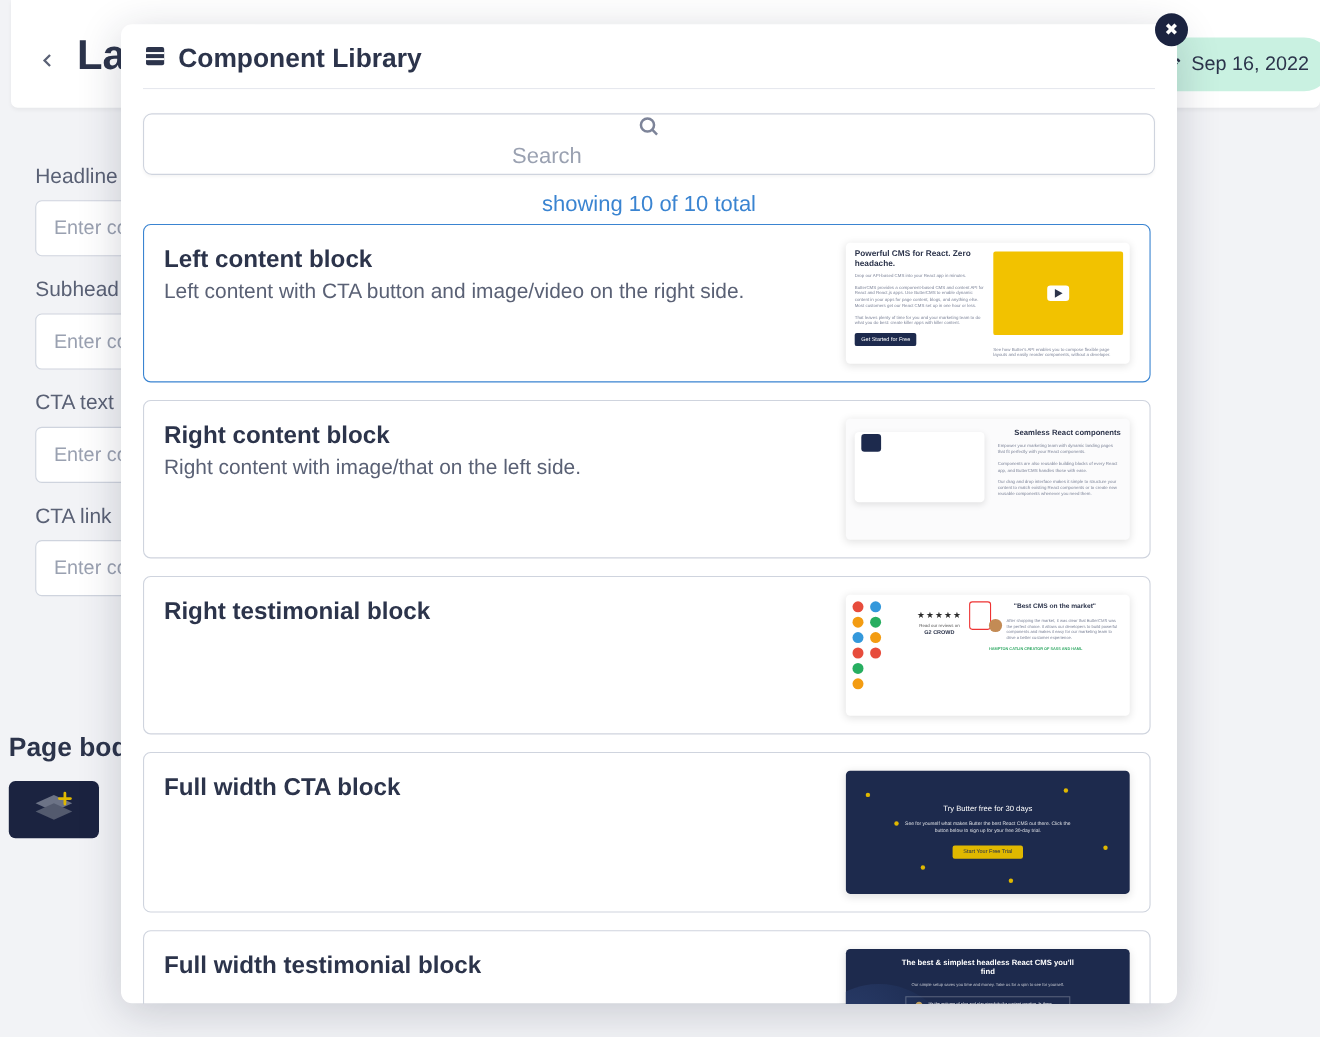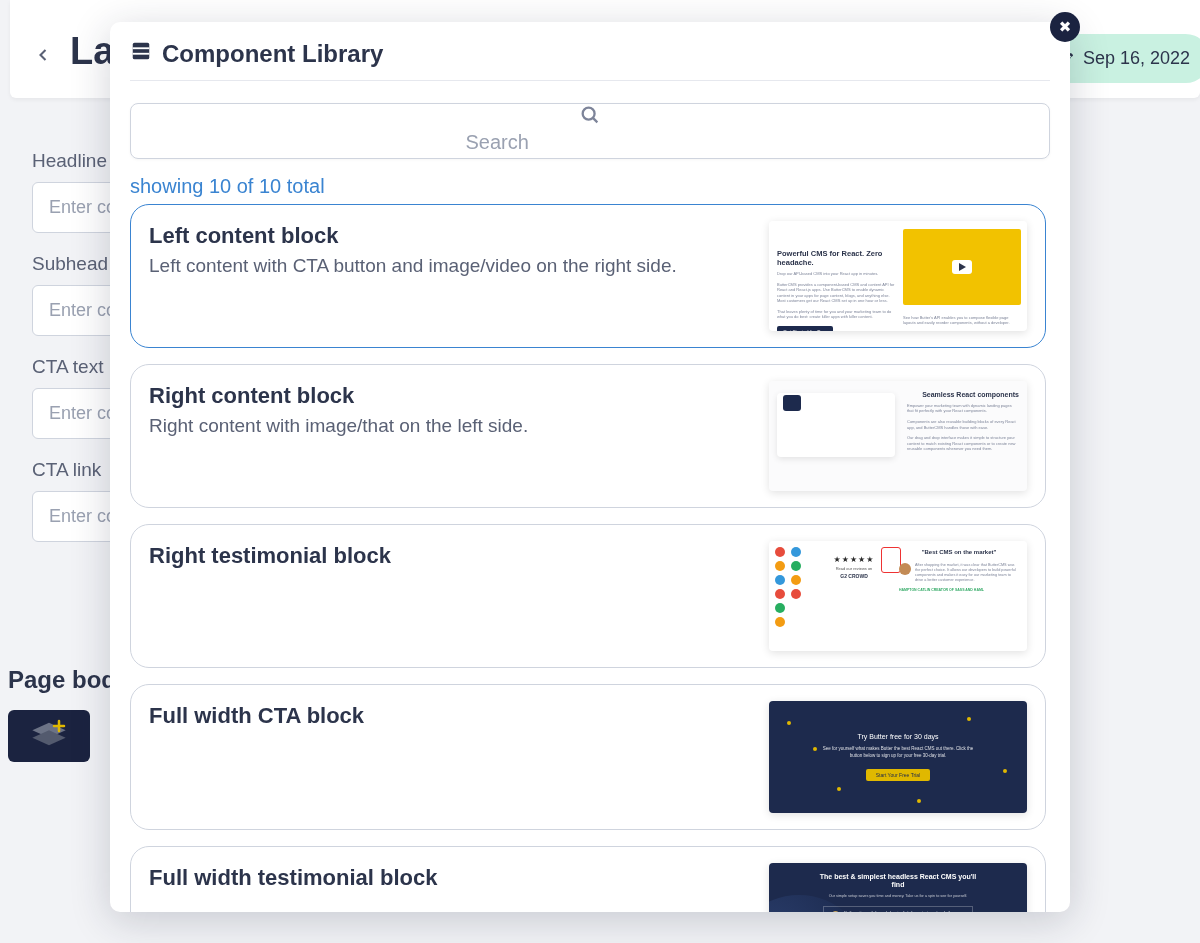--- a/index.html
+++ b/index.html
@@ -105,54 +105,54 @@
     height:56px; box-shadow:0 1px 3px rgba(0,0,0,.04);flex-direction:column;
   }
   .modal-search svg { width:22px; height:22px; color:#7d8499; }
   .modal-search input {
     border:0; outline:0; flex:1; font-size:20px;
     color:var(--text-dark); margin-left:16px; background:transparent;
   }
   .modal-search input::placeholder { color:#9aa1b1; }
 
   .modal-count {
-    text-align:left; font-size:20px; color:var(--accent);
+    text-align:center; font-size:20px; color:var(--accent);
     margin:16px 0 6px;
   }
 
   .scroll-area {
     flex:1; overflow-y:auto; padding-right:4px;
     scrollbar-width:thin; scrollbar-color:#b8bfcc transparent;
   }
   .scroll-area::-webkit-scrollbar { width:8px; }
   .scroll-area::-webkit-scrollbar-thumb { background:#b8bfcc; border-radius:4px; }
 
   .card {
-    border:1px solid var(--border); border-radius:19px;
+    border:1px solid var(--border); border-radius:7px;
     padding:16px 18px; margin-bottom:16px;
     display:flex; gap:24px; cursor:pointer;
   }
   .card:first-child { border-color:var(--accent); }
   .card-text { flex:1; min-width:0; }
   .card-title { font-size:22px; font-weight:700; color:var(--text-dark); margin:2px 0 6px; }
   .card-desc  { font-size:19px; color:var(--text-med); }
 
   .thumb {
     width:258px; height:110px; flex-shrink:0; border-radius:4px;
     box-shadow:0 2px 8px rgba(0,0,0,.12); background:#fff;
     overflow:hidden; position:relative;
   }
   .card:nth-child(1) .thumb,
   .card:nth-child(2) .thumb,
   .card:nth-child(3) .thumb { height:110px; }
   .card:nth-child(4) .thumb,
   .card:nth-child(5) .thumb { height:112px; }
 
   
-  .t1 .t-left { position:absolute; left:8px; top:6px; width:120px;margin-top:23px; }
+  .t1 .t-left { position:absolute; left:8px; top:6px; width:120px; }
   .t1 .h { font-size:7.5px; font-weight:700; color:var(--text-dark); line-height:1.15; }
   .t1 .p { font-size:4px; color:#7d8499; margin-top:4px; line-height:1.35; }
   .t1 .btn { margin-top:6px; background:var(--navy); color:#fff; font-size:5px; padding:3px 6px; display:inline-block; border-radius:2px;}
   .t1 .t-right { position:absolute; right:6px; top:8px; width:118px; height:76px; background:var(--yellow); border-radius:2px; display:flex; align-items:center; justify-content:center;}
   .t1 .play { width:20px; height:14px; background:#fff; border-radius:3px; position:relative; }
   .t1 .play::after { content:''; position:absolute; left:7px; top:3px; border-left:7px solid var(--text-dark); border-top:4px solid transparent; border-bottom:4px solid transparent;}
   .t1 .cap { position:absolute; left:134px; bottom:6px; right:8px; font-size:4px; color:#7d8499; line-height:1.3;}
 
   
   .t2 { background:#fbfbfc; }

